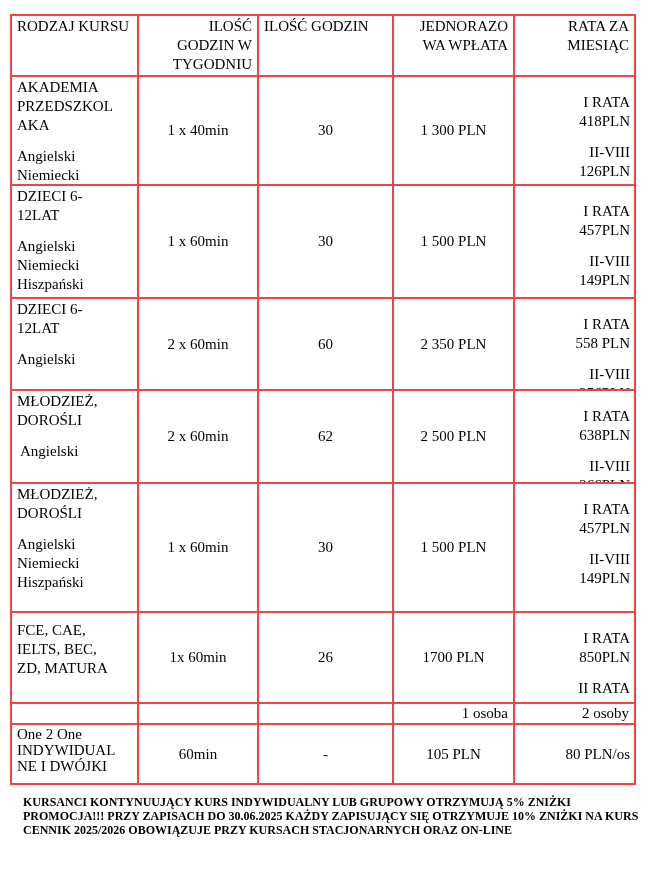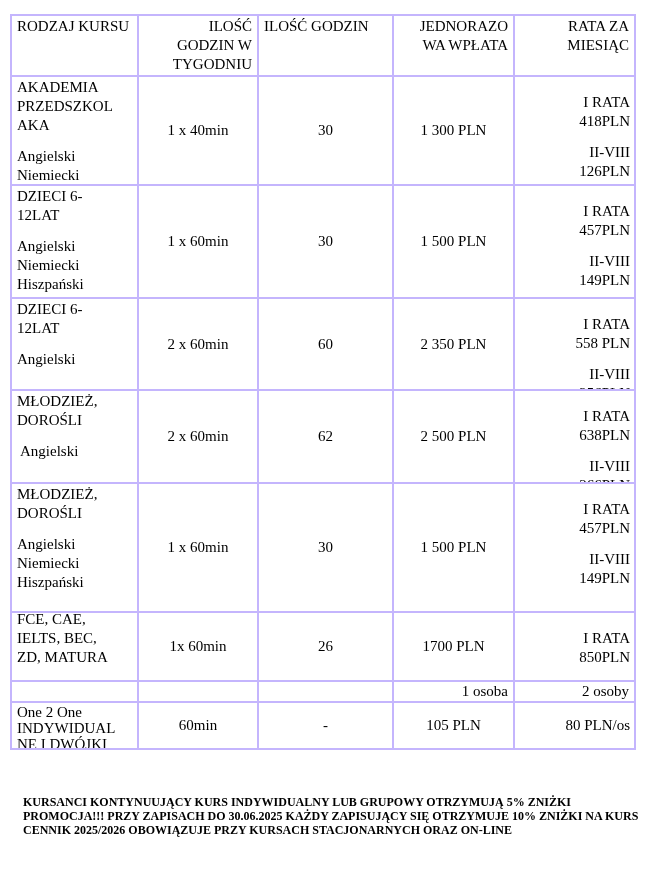--- a/index.html
+++ b/index.html
@@ -15,39 +15,39 @@
   table.price {
     position: absolute;
     left: 10px; top: 14px;
     border-collapse: collapse;
     table-layout: fixed;
     width: 624px;
     font-size: 15px;
     line-height: 19px;
   }
   table.price th, table.price td {
-    border: 2px solid #c4b5fd;
+    border: 2px solid #ef4444;
     padding: 0;
     overflow: hidden;
   }
   
   tr.hrow { height: 58px; }
   tr.hrow th { vertical-align: top; font-weight: normal; padding: 1px 5px; }
   th.h1 { text-align: left; }
   th.h2, th.h4, th.h5 { text-align: right; }
   th.h3 { text-align: left; }
   
   tr.r0 { height: 109px; }
   tr.r1 { height: 113px; }
   tr.r2 { height: 92px; }
   tr.r3 { height: 93px; }
   tr.r4 { height: 129px; }
-  tr.r5 { height: 69px; }
+  tr.r5 { height: 91px; }
   tr.prow { height: 20px; }
-  tr.orow { height: 47px; }
+  tr.orow { height: 60px; }
 
   td.c1, td.c5 { position: relative; }
   .cellfill { position: absolute; inset: 0; display: flex; flex-direction: column; gap: 12px; }
 
   .course-cell { justify-content: space-between; padding: 1px 16px 6px 5px; }
   .course, .langs { white-space: pre-line; overflow-wrap: break-word; word-wrap: break-word; }
   tr.r2 .course-cell, tr.r3 .course-cell { padding-bottom: 28px; }
   tr.r3 .langs { padding-left: 3px; }
   tr.r4 .course-cell { padding-bottom: 36px; }
   tr.r5 .course-cell { justify-content: center; }

